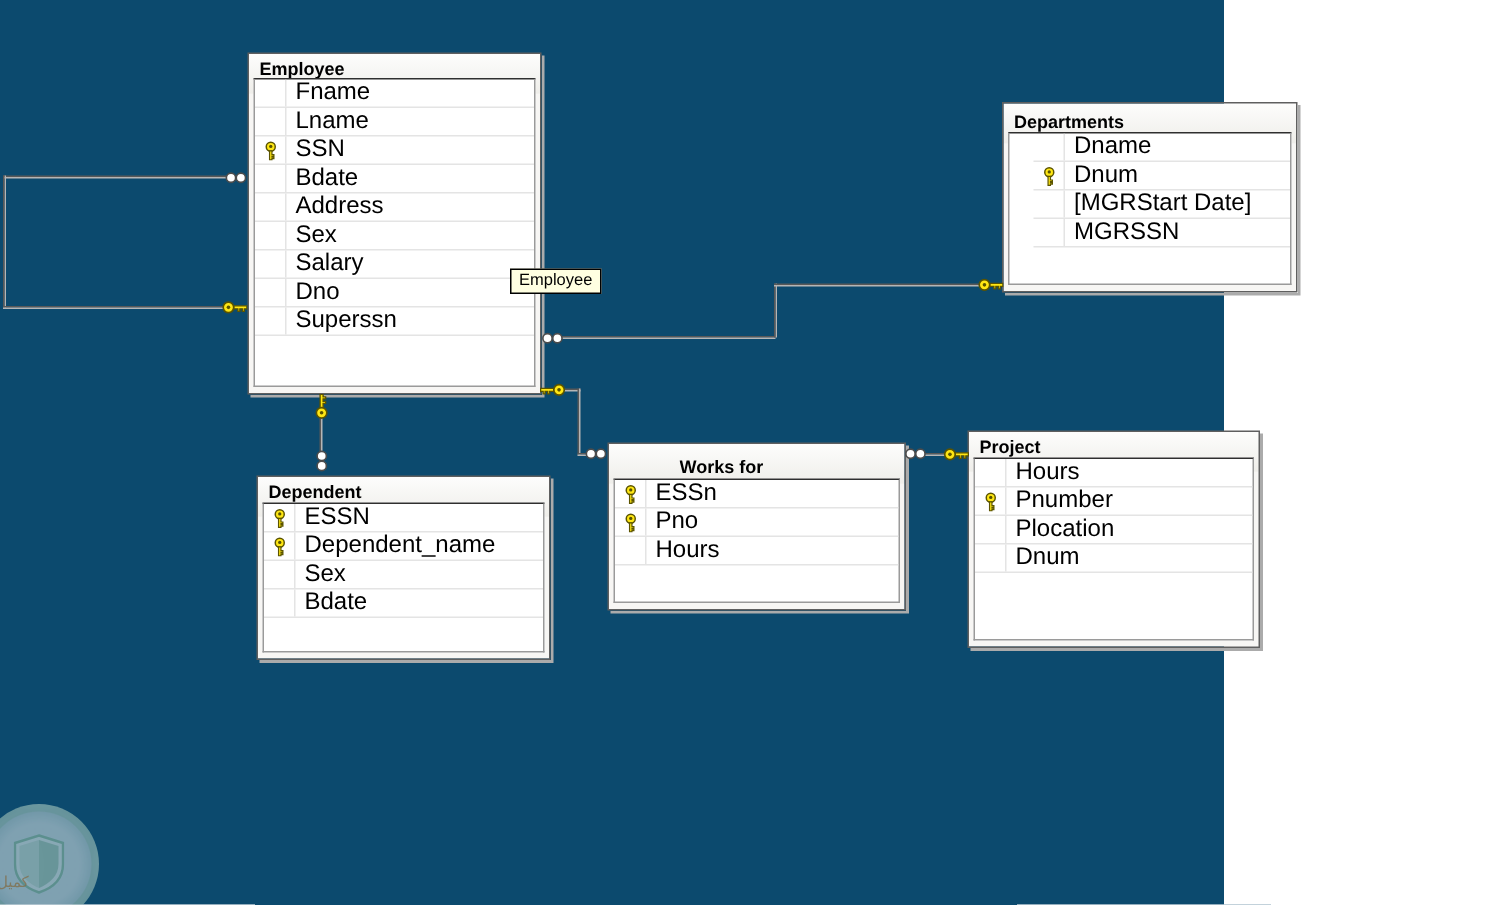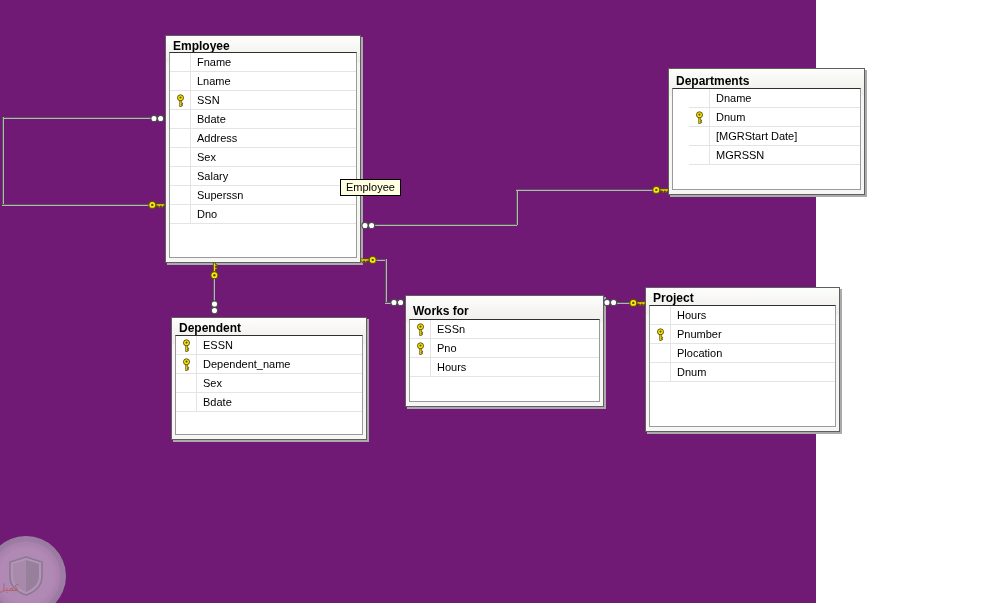--- a/index.html
+++ b/index.html
@@ -1,31 +1,31 @@
 <!DOCTYPE html>
 <html><head>
 <meta charset="utf-8">
 <style>
   * { margin:0; padding:0; box-sizing:border-box; }
   html,body { width:1000px; height:603px; background:#ffffff; overflow:hidden;
               font-family:"Liberation Sans", sans-serif; position:relative; }
 
-  .canvas { position:absolute; left:0; top:0; width:816px; height:603px; background:#701a75; }
+  .canvas { position:absolute; left:0; top:0; width:816px; height:603px; background:#0c4a6e; }
 
   
   .tbl { position:absolute; background:linear-gradient(180deg,#fdfdfc 0,#efeeea 26px,#f7f6f4 27px);
          border:1px solid #5f5f5f; box-shadow:2px 2px 0 #ababab; z-index:2; }
   .tbl-title { position:absolute; left:7px; right:5px; font-size:12px; font-weight:bold;
                color:#000; white-space:nowrap; overflow:hidden; }
   .tbl-grid { position:absolute; left:3px; right:3px; bottom:4px; background:#fff;
               border:1px solid #9a9a9a; border-top:1px solid #2f2f2f; overflow:hidden; }
   .row { display:flex; height:19px; border-bottom:1px solid #e4e4e4; align-items:center; }
   .kcell { flex:0 0 21px; width:21px; align-self:stretch; border-right:1px solid #e4e4e4;
            display:flex; align-items:center; justify-content:center; }
-  .cname { font-size:11px; color:#000; padding-left:6px; white-space:nowrap; }
+  .cname { font-size:16px; color:#000; padding-left:6px; white-space:nowrap; }
   .pk-ic { width:9px; height:13px; display:block; }
 
   
   .hseg { position:absolute; height:2px; border-top:1px solid #585858; border-bottom:1px solid #b5b5b5; z-index:1; }
   .vseg { position:absolute; width:2px; border-left:1px solid #585858; border-right:1px solid #b5b5b5; z-index:1; }
   .ep { position:absolute; z-index:3; line-height:0; }
   .ep svg { display:block; }
   .flip  { transform:scaleX(-1); }
   .rotcw { transform:rotate(90deg); }
   .rotccw{ transform:rotate(-90deg); }
@@ -174,25 +174,25 @@
       <div class="row">
           <span class="kcell"></span>
           <span class="cname">Sex</span>
         </div>
       <div class="row">
           <span class="kcell"></span>
           <span class="cname">Salary</span>
         </div>
       <div class="row">
           <span class="kcell"></span>
+          <span class="cname">Dno</span>
+        </div>
+      <div class="row">
+          <span class="kcell"></span>
           <span class="cname">Superssn</span>
-        </div>
-      <div class="row">
-          <span class="kcell"></span>
-          <span class="cname">Dno</span>
         </div>
     </div>
   </div>
 
   <div class="tbl" style="left:668px; top:68px; width:197px; height:127px;">
     <div class="tbl-title" style="top:5px;">
       <span>Departments</span></div>
     <div class="tbl-grid" style="top:19px;padding-left:16px;">
       <div class="row">
           <span class="kcell"></span>
@@ -242,21 +242,21 @@
           <span class="cname">Sex</span>
         </div>
       <div class="row">
           <span class="kcell"></span>
           <span class="cname">Bdate</span>
         </div>
     </div>
   </div>
 
   <div class="tbl" style="left:405px; top:295px; width:199px; height:112px;">
-    <div class="tbl-title" style="top:8px;">
+    <div class="tbl-title" style="top:8px;margin-left:40px;">
       <span>Works for</span></div>
     <div class="tbl-grid" style="top:23px;">
       <div class="row">
           <span class="kcell">
             <svg class="pk-ic" viewBox="0 0 9 13">
               <use href="#g-pk"></use>
             </svg>
           </span>
           <span class="cname">ESSn</span>
         </div>

